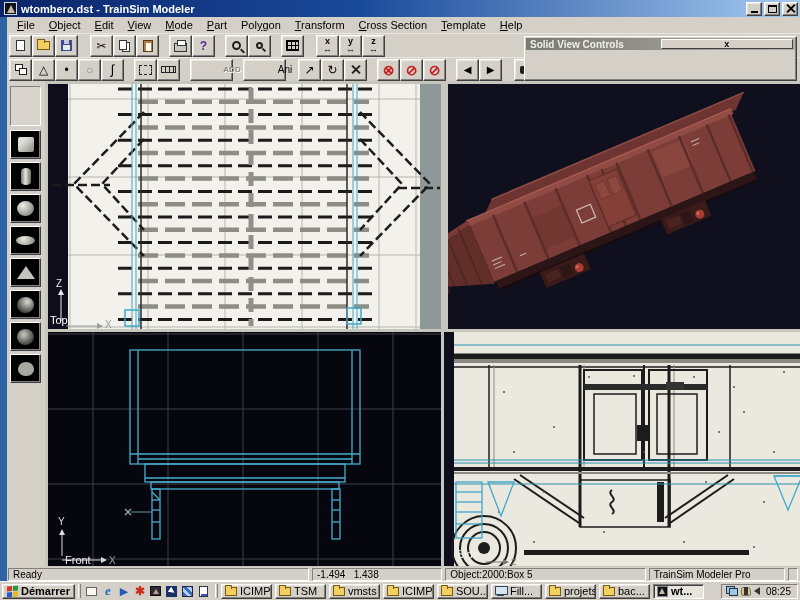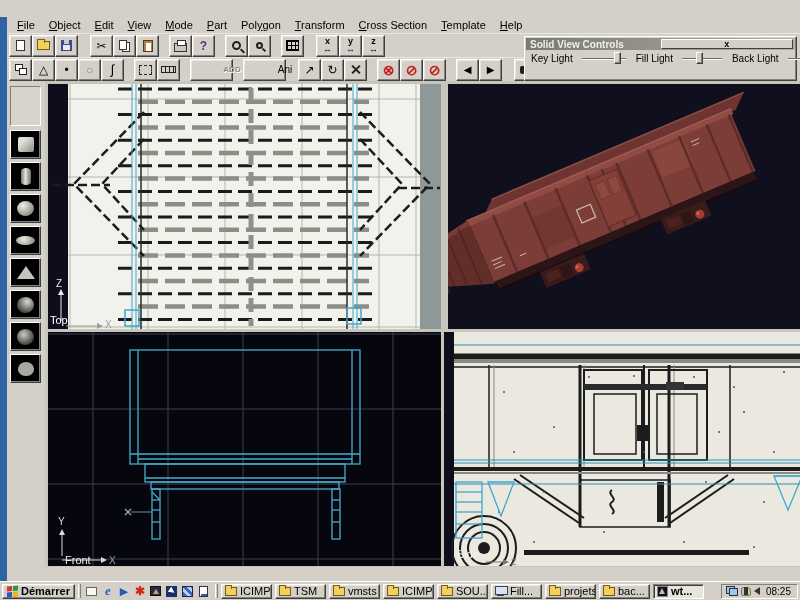--- a/index.html
+++ b/index.html
@@ -179,20 +179,35 @@
   .tray-vol { width:0; height:0; border-top:4px solid transparent; border-bottom:4px solid transparent;
     border-right:6px solid #333; position:relative; }
   .tray-vol:before { content:""; position:absolute; left:-10px; top:-4px; width:4px; height:8px; background:#333; }
   #clock { font-size:10px; margin-left:3px; }
 </style>
 </head>
 <body>
 
 <div id="screen">
 
+  <div id="titlebar">
+    <span class="app-ico">
+        <i></i>
+      </span>
+    <span id="title-text">wtombero.dst - TrainSim Modeler</span>
+    <span class="winbtn raised">
+        <span class="g-min"></span>
+      </span>
+    <span class="winbtn raised">
+        <span class="g-max"></span>
+      </span>
+    <span class="winbtn raised">
+        <span class="g-close"></span>
+      </span>
+  </div>
 
   <div id="desk-strip"></div>
 
   <div id="menubar">
     <span class="menu-item"><u>F</u><span>i</span><span>l</span><span>e</span></span>
     <span class="menu-item"><u>O</u><span>b</span><span>j</span><span>e</span><span>c</span><span>t</span></span>
     <span class="menu-item"><u>E</u><span>d</span><span>i</span><span>t</span></span>
     <span class="menu-item"><u>V</u><span>i</span><span>e</span><span>w</span></span>
     <span class="menu-item"><u>M</u><span>o</span><span>d</span><span>e</span></span>
     <span class="menu-item"><u>P</u><span>a</span><span>r</span><span>t</span></span>
@@ -311,36 +326,20 @@
           <b></b>
           <b></b>
         </span>
       </span>
   </div>
 
   <div id="svc">
     <div id="svc-title">
       <span>Solid View Controls</span>
       <span id="svc-close">x</span>
-    </div>
-    <div class="svc-row" style="gap:4px">
-      <span class="lbl">Key Light</span>
-      <span class="slider fix" style="width:44px">
-          <span class="track"></span>
-          <span class="thumb" style="left: calc(84% - 5px);"></span>
-        </span>
-      <span class="lbl" style="margin-left:6px">Fill Light</span>
-      <span class="slider fix" style="width:40px">
-          <span class="track"></span>
-          <span class="thumb" style="left: calc(48% - 5px);"></span>
-        </span>
-      <span class="lbl" style="margin-left:6px">Back Light</span>
-      <span class="slider fix" style="width:38px">
-          <span class="track"></span>
-        </span>
     </div>
   </div>
 
   <div id="palette">
     <div id="pal-empty" class="sunken"></div>
     <span class="pal-btn" style="top:49px">
         <span class="sh-cube"></span>
       </span>
     <span class="pal-btn" style="top:81px">
         <span class="sh-cyl"></span>
@@ -627,20 +626,27 @@
           <text x="14" y="227" font-size="11" fill="#333333"></text>
           <text x="13" y="226" font-size="11" fill="#f2f2ec">Side</text>
           <line x1="42" y1="230" x2="62" y2="230" stroke="#7a7a74"></line>
           <polygon points="65,230 59,227 59,233" fill="#7a7a74"></polygon>
           <text x="67" y="233" font-size="9" fill="#7a7a74">Z</text>
         </g>
       </svg>
     </div>
   </div>
 
+  <div id="statusbar">
+    <span class="st-cell" style="width:305px">Ready</span>
+    <span class="st-cell" style="width:132px">-1.494   1.438</span>
+    <span class="st-cell" style="width:203px">Object:2000:Box 5</span>
+    <span class="st-cell" style="width:138px">TrainSim Modeler Pro</span>
+    <span class="st-cell" style="flex:1"></span>
+  </div>
 
   <div id="taskbar">
     <span id="start-btn" class="raised">
       <span class="winflag">
           <i></i>
           <i></i>
           <i></i>
           <i></i>
         </span>
       <span>Démarrer</span>

